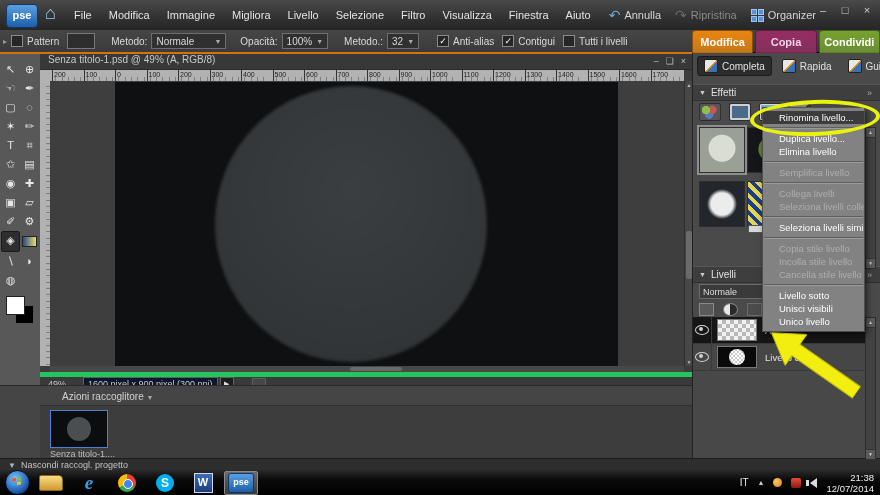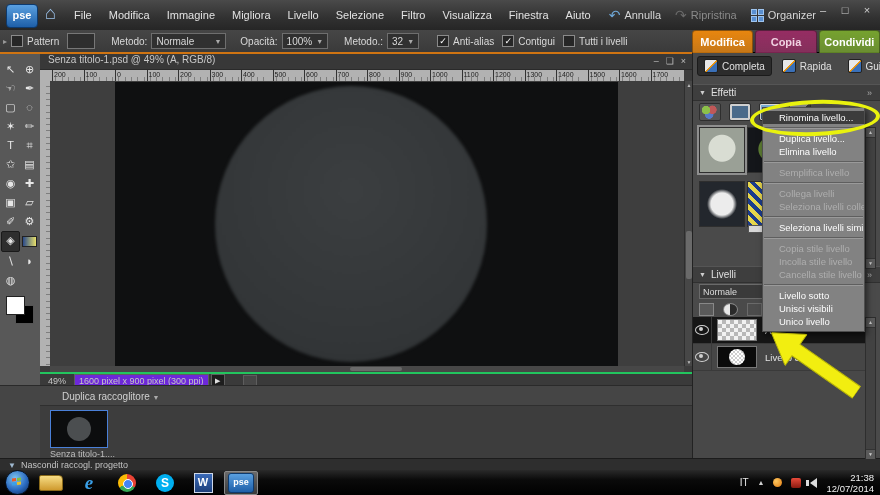--- a/index.html
+++ b/index.html
@@ -77,24 +77,24 @@
     background-size:4px 100%;background-position:6px 0;background-repeat:no-repeat;}
   #viewport{left:10px;top:27px;width:634px;height:285px;background:#3e3e3e;overflow:hidden;}
   #canvas{left:65px;top:1px;width:503px;height:284px;background:#0f1011;}
   #circle{left:100px;top:4px;width:272px;height:276px;border-radius:50%;
     background:radial-gradient(circle at 50% 38%,#3b3e40,#323537 72%,#2c2f31 96%);filter:blur(1.5px);}
   #vscroll{left:644px;top:27px;width:8px;height:285px;background:#474747;border-left:1px solid #2e2e2e;}
   #vscroll .thumb{position:absolute;left:1px;top:150px;width:6px;height:48px;background:#6a6a6a;border-radius:2px;}
   #vscroll .sa{position:absolute;left:0;width:8px;height:8px;font-size:5px;color:#bbb;text-align:center;line-height:8px;}
   #hscroll{left:10px;top:312px;width:634px;height:6px;background:#474747;}
   #hscroll .thumb{position:absolute;left:300px;top:1px;width:52px;height:4px;background:#6a6a6a;border-radius:2px;}
-  #doc-status{left:0;top:318px;width:652px;height:13px;background:#3a3a3a;border-top:2px solid #22c55e;
+  #doc-status{left:0;top:318px;width:652px;height:13px;background:#3a3a3a;border-top:5px solid #22c55e;
     display:flex;align-items:center;font-size:9px;color:#c6c6c6;}
   #zoombox{margin-left:8px;}
-  #sizebox{margin-left:8px;background:#6d28d9;border:1px solid #5e5e5e;height:11px;display:flex;align-items:center;padding:0 4px;}
+  #sizebox{margin-left:17px;background:#0f172a;border:1px solid #5e5e5e;height:11px;display:flex;align-items:center;padding:0 4px;}
   #sizearrow{margin-left:2px;background:#1d1d1d;border:1px solid #5e5e5e;height:11px;width:12px;color:#ddd;
     font-size:7px;text-align:center;line-height:11px;}
   #miscbox{margin-left:18px;background:#474747;border:1px solid #5e5e5e;height:9px;width:12px;}
 
   
   #photobin{left:0;top:385px;width:692px;height:73px;background:#454545;border-top:1px solid #2a2a2a;}
   #bin-toprow{left:40px;top:2px;width:652px;height:16px;display:flex;align-items:center;font-size:10px;}
   #bin-combo{margin-left:7px;width:168px;height:13px;background:#515151;border:1px solid #777;
     display:flex;align-items:center;justify-content:space-between;padding:0 4px;color:#ddd;}
   #bin-actions{margin-left:22px;color:#d0d0d0;}
@@ -381,21 +381,21 @@
     <span id="zoombox">49%</span>
     <span id="sizebox">1600 pixel x 900 pixel (300 ppi)</span>
     <span id="sizearrow">▶</span>
     <span id="miscbox"></span>
   </div>
 </div>
 
 <div id="photobin" class="abs">
   <div id="bin-toprow" class="abs">
     <span id="bin-actions">
-      <span>Duplica raccoglitore</span>
+      <span>Azioni raccoglitore</span>
       <span style="font-size:7px;color:#aaa;">▼</span>
     </span>
   </div>
   <div id="bin-body" class="abs">
     <div id="bin-thumb" class="abs">
         <i></i>
       </div>
     <div id="bin-caption" class="abs">Senza titolo-1....</div>
   </div>
 </div>

